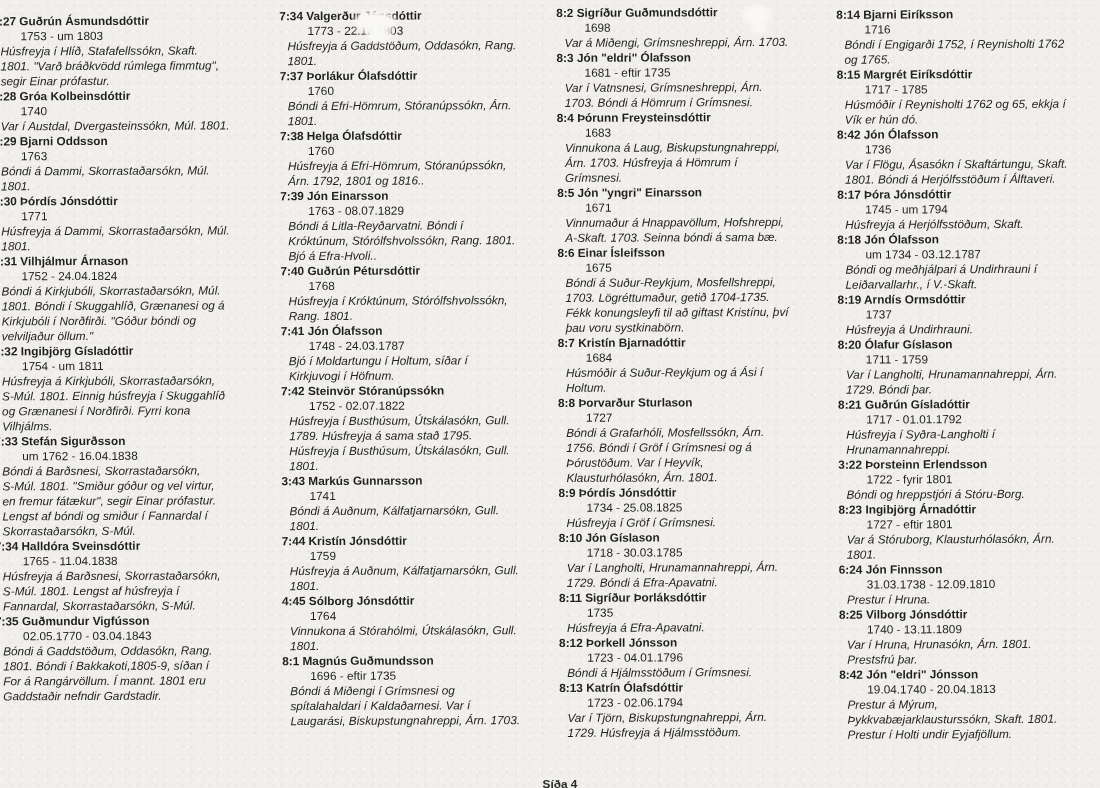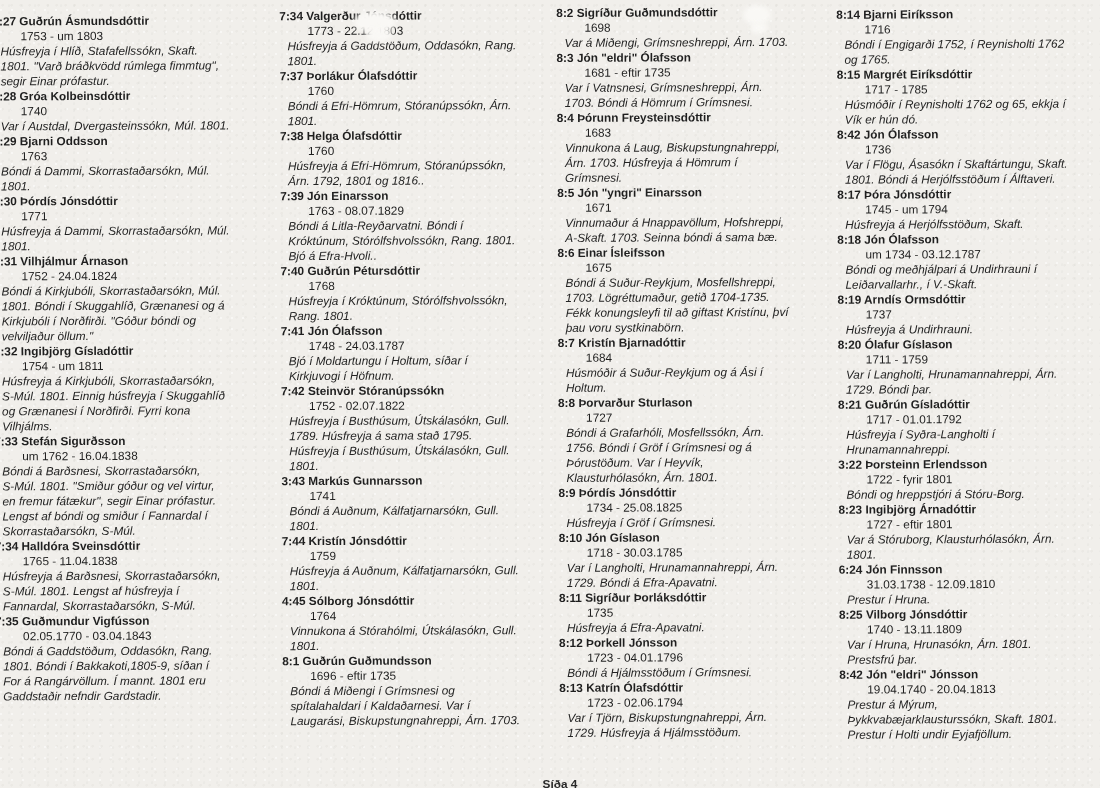--- a/index.html
+++ b/index.html
@@ -171,21 +171,21 @@
           <div class="note">Húsfreyja á Auðnum, Kálfatjarnarsókn, Gull.</div>
           <div class="note">1801.</div>
         </div>
         <div class="entry">
           <div class="head"><span class="num">4:45</span> <span class="nm">Sólborg Jónsdóttir</span></div>
           <div class="dates">1764</div>
           <div class="note">Vinnukona á Stórahólmi, Útskálasókn, Gull.</div>
           <div class="note">1801.</div>
         </div>
         <div class="entry">
-          <div class="head"><span class="num">8:1</span> <span class="nm">Guðrún Guðmundsson</span></div>
+          <div class="head"><span class="num">8:1</span> <span class="nm">Magnús Guðmundsson</span></div>
           <div class="dates">1696 - eftir 1735</div>
           <div class="note">Bóndi á Miðengi í Grímsnesi og</div>
           <div class="note">spítalahaldari í Kaldaðarnesi. Var í</div>
           <div class="note">Laugarási, Biskupstungnahreppi, Árn. 1703.</div>
         </div>
       </div>
     <div class="col col-2">
         <div class="entry">
           <div class="head"><span class="num">8:2</span> <span class="nm">Sigríður Guðmundsdóttir</span></div>
           <div class="dates">1698</div>

